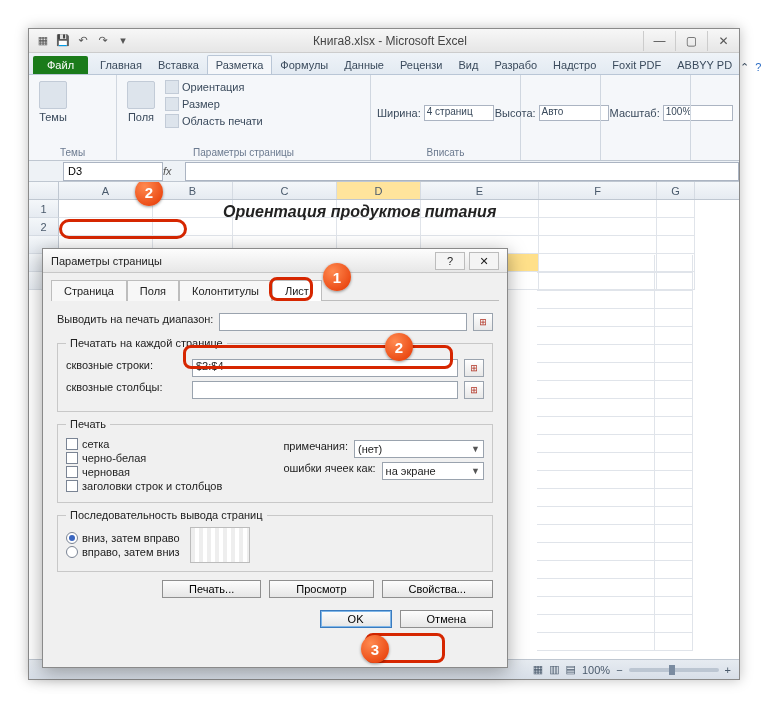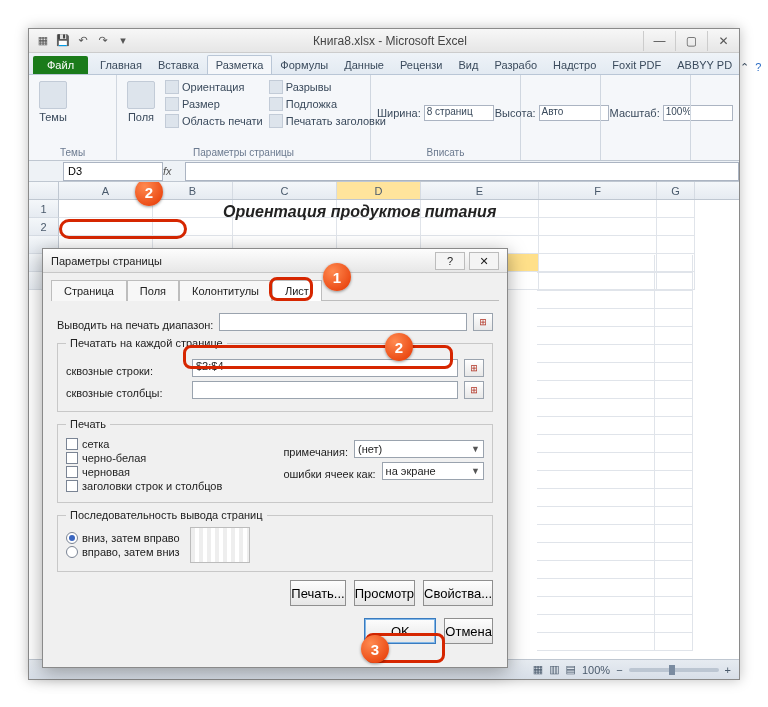--- a/index.html
+++ b/index.html
@@ -59,37 +59,37 @@
 .dlg-title { height: 24px; background: linear-gradient(#fdfdfd,#e7e7e7); border-bottom: 1px solid #c7c7c7; display: flex; align-items: center; padding: 0 8px; }
 .dlg-title .spacer { flex:1; }
 .dlg-title .tb { width: 30px; height: 18px; border: 1px solid #bcbcbc; margin-left: 4px; text-align: center; line-height: 16px; background: #f4f4f4; }
 
 .dlg-tabs { display: flex; padding: 6px 8px 0; gap: 0; }
 .dtab { padding: 4px 12px; border: 1px solid #bdbdbd; border-bottom: none; background: #f7f7f7; font-size: 11px; position: relative; top: 1px; }
 .dtab.active { background: #fff; }
 .dtab-line { height: 1px; background: #bdbdbd; margin: 0 8px; }
 
 .dlg-body { padding: 8px 14px; background: #f0f0f0; }
-.fldrow { display: flex; align-items: flex-end; margin: 4px 0; gap: 6px; }
+.fldrow { display: flex; align-items: flex-start; margin: 4px 0; gap: 6px; }
 .fldrow label { flex: 0 0 auto; }
 .txtbox { flex: 1; height: 18px; border: 1px solid #9aa3ae; background: #fff; padding: 0 3px; font-size: 11px; }
 .refbtn { width: 20px; height: 18px; border: 1px solid #9aa3ae; background: linear-gradient(#fff,#e8e8e8); display: flex; align-items: center; justify-content: center; font-size: 9px; color: #b03020; }
 fieldset { border: 1px solid #c8c8c8; padding: 6px 8px 8px; margin: 6px 0; }
 legend { padding: 0 4px; }
 .combo { width: 130px; height: 18px; border: 1px solid #9aa3ae; background: #fff; display: flex; align-items: center; padding: 0 3px; justify-content: space-between; }
 .combo .arrow { font-size: 9px; color: #555; }
 .chk { display: flex; align-items: center; gap: 4px; margin: 2px 0; }
 .chkbox { width: 12px; height: 12px; border: 1px solid #7a8494; background: #fff; }
 .rdo { display:flex; align-items:center; gap:4px; margin:2px 0; }
 .rdobox { width:12px; height:12px; border:1px solid #7a8494; border-radius:50%; background:#fff; display:flex; align-items:center; justify-content:center; }
 .rdobox.on::after { content:""; width:6px; height:6px; border-radius:50%; background:#3a66c0; }
 .order-img { width: 60px; height: 36px; border: 1px solid #bcbcbc; background: repeating-linear-gradient(90deg,#eee,#eee 4px,#fff 4px,#fff 8px); margin-left: 10px; }
 
 .dlg-btnrow { display: flex; gap: 8px; justify-content: flex-end; margin-top: 8px; }
-.btn { height: 26px; padding: 0 0; border: 1px solid #8f8f8f; background: linear-gradient(#fdfdfd,#e6e6e6); font-size: 13px; }
+.btn { height: 18px; padding: 0 26px; border: 1px solid #8f8f8f; background: linear-gradient(#fdfdfd,#e6e6e6); font-size: 11px; }
 .btn.primary { border: 1px solid #3a7bbf; box-shadow: 0 0 0 1px #7fb6e8 inset; }
 
 .hl-tab { position:absolute; border:3px solid #d62600; border-radius:8px; }
 .hl-rows { position:absolute; border:3px solid #d62600; border-radius:8px; }
 .hl-ok { position:absolute; border:3px solid #d62600; border-radius:8px; }
 
 
 .yellowcell { background:#ffe08a; }
 </style>
 </head>
@@ -159,42 +159,28 @@
             </div>
           <div class="rbtn-row">
               <div class="si"></div>
               <span>Размер</span>
             </div>
           <div class="rbtn-row">
               <div class="si"></div>
               <span>Область печати</span>
             </div>
         </div>
-        <div style="display:flex;flex-direction:column;gap:1px">
-          <div class="rbtn-row">
-              <div class="si"></div>
-              <span>Разрывы</span>
-            </div>
-          <div class="rbtn-row">
-              <div class="si"></div>
-              <span>Подложка</span>
-            </div>
-          <div class="rbtn-row">
-              <div class="si"></div>
-              <span>Печатать заголовки</span>
-            </div>
-        </div>
       </div>
       <div class="grp-name">Параметры страницы</div>
     </div>
     <div class="rgroup" style="width:150px">
       <div class="grp-ctl" style="flex-direction:row;gap:1px">
         <div class="rbtn-row">
             <span>Ширина:</span>
-            <div class="tiny-input">8 страниц</div>
+            <div class="tiny-input">4 страниц</div>
           </div>
         <div class="rbtn-row">
             <span>Высота:</span>
             <div class="tiny-input">Авто</div>
           </div>
         <div class="rbtn-row">
             <span>Масштаб:</span>
             <div class="tiny-input">100%</div>
           </div>
       </div>

